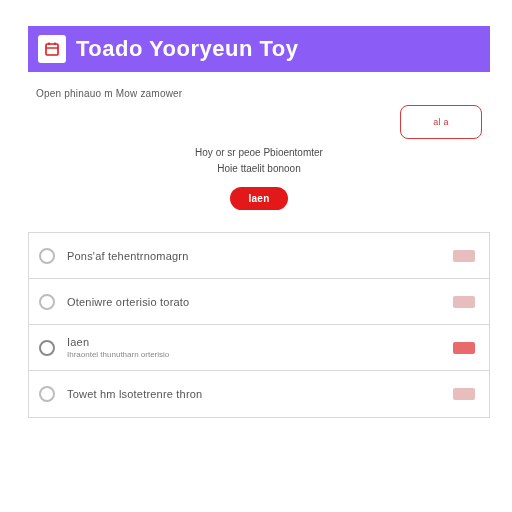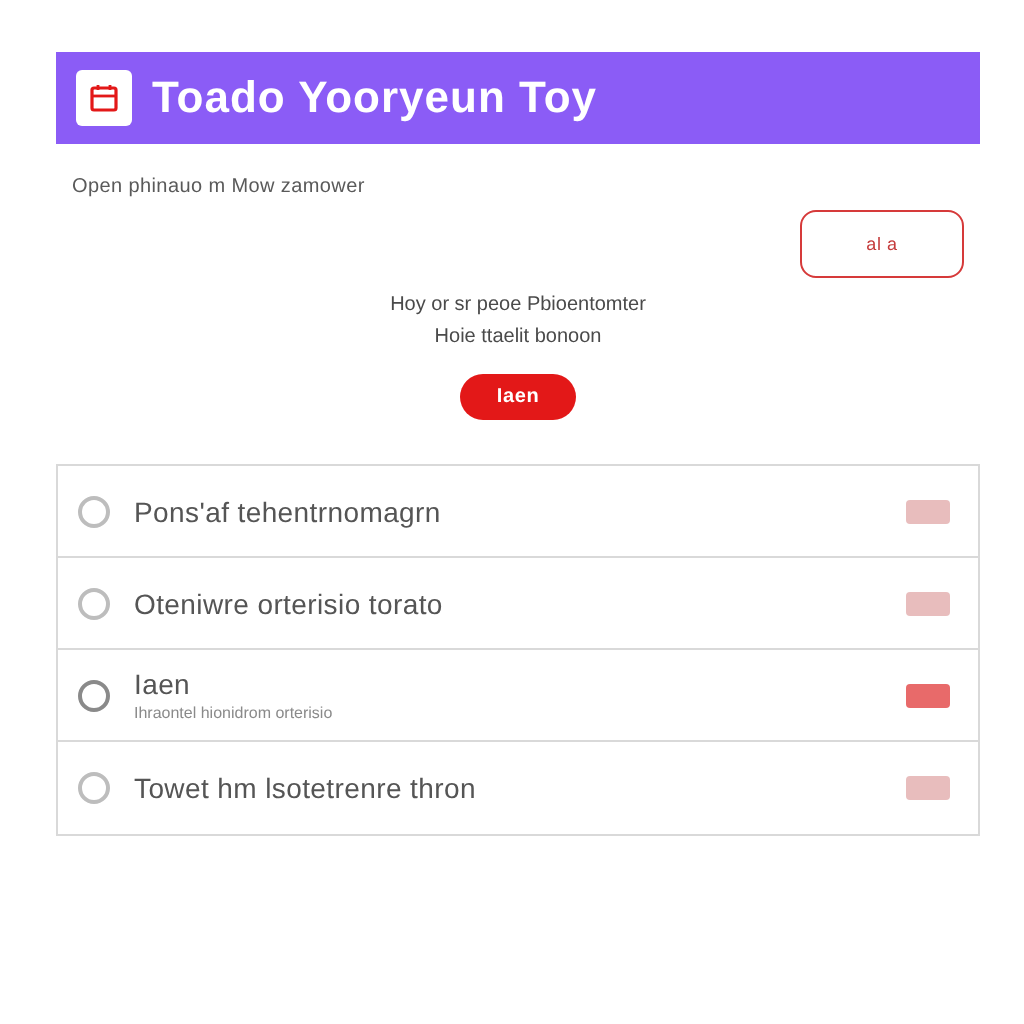--- a/index.html
+++ b/index.html
@@ -110,21 +110,21 @@
     flex-shrink: 0;
   }
   .radio.filled { border-color: #8a8a8a; }
   .row-text {
     flex: 1;
     display: flex;
     flex-direction: column;
     gap: 2px;
   }
   .row-title {
-    font-size: 14px;
+    font-size: 11px;
     color: #555555;
     letter-spacing: 0.2px;
   }
   .row-sub {
     font-size: 8px;
     color: #8a8a8a;
   }
   .row-action {
     width: 22px;
     height: 12px;
@@ -185,21 +185,21 @@
       <div class="row-text">
         <span class="row-title">Oteniwre orterisio torato</span>
       </div>
       <div class="row-action"></div>
     </div>
 
     <div class="row">
       <div class="radio filled"></div>
       <div class="row-text">
         <span class="row-title">Iaen</span>
-        <span class="row-sub">Ihraontel hionidrom orterisio</span>
+        <span class="row-sub">Ihraontel thunutharn orterisio</span>
       </div>
       <div class="row-action solid"></div>
     </div>
 
 
     <div class="row">
       <div class="radio"></div>
       <div class="row-text">
         <span class="row-title">Towet hm lsotetrenre thron</span>
       </div>

